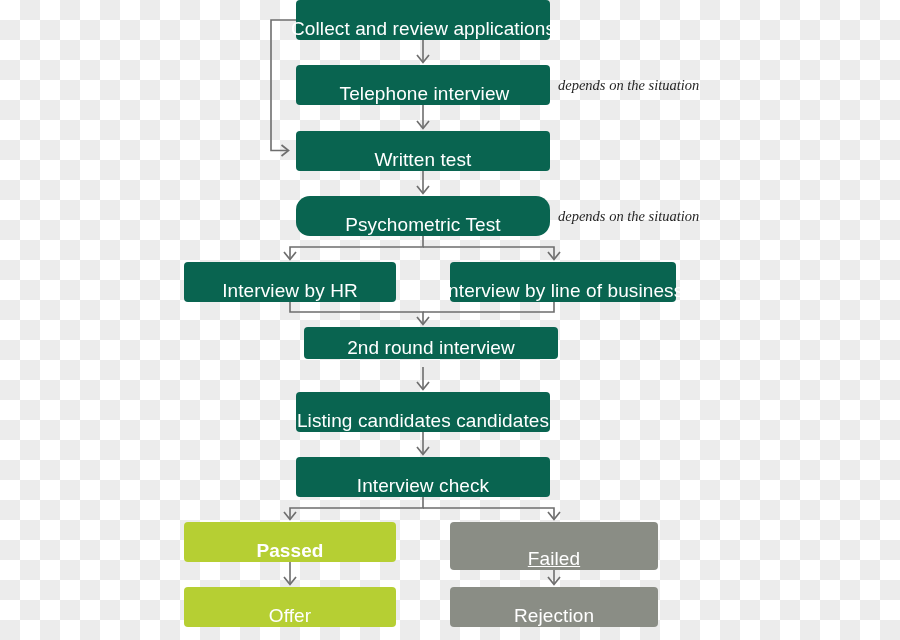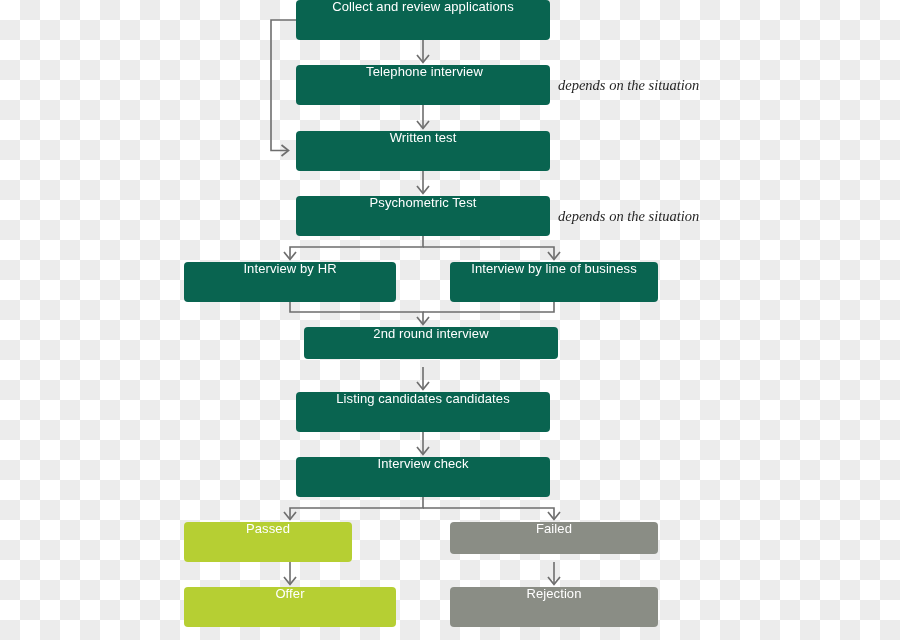--- a/index.html
+++ b/index.html
@@ -29,26 +29,26 @@
     position: absolute;
     left: 0;
     top: 0;
     width: 900px;
     height: 640px;
     pointer-events: none;
   }
   .node {
     position: absolute;
     display: flex;
-    align-items: flex-start;
+    align-items: flex-end;
     justify-content: center;
     box-sizing: border-box;
     border-radius: 4px;
     color: #ffffff;
-    font-size: 13px;
+    font-size: 19px;
     font-weight: 400;
     letter-spacing: 0.1px;
     text-align: center;
     line-height: 1.1;
     padding: 0 8px;
     white-space: nowrap;
   }
   .node.green  { background: #096450; }
   .node.lime   { background: #b6cf33; }
   .node.grey   { background: #8a8d85; }
@@ -146,49 +146,49 @@
   </div>
 
   <div class="node green" style="left:296px; top:65px; width:254px; height:40px;padding-left:11px;">
     <span>Telephone interview</span>
   </div>
 
   <div class="node green" style="left:296px; top:131px; width:254px; height:40px;">
     <span>Written test</span>
   </div>
 
-  <div class="node green" style="left:296px; top:196px; width:254px; height:40px;">
+  <div class="node green" style="left:296px; top:196px; width:254px; height:40px;border-radius:14px;">
     <span>Psychometric Test</span>
   </div>
 
   <div class="node green" style="left:184px; top:262px; width:212px; height:40px;">
     <span>Interview by HR</span>
   </div>
 
-  <div class="node green" style="left:450px; top:262px; width:208px; height:40px;">
+  <div class="node green" style="left:450px; top:262px; width:226px; height:40px;">
     <span>Interview by line of business</span>
   </div>
 
   <div class="node green" style="left:296px; top:327px; width:254px; height:32px;margin-left:8px;">
     <span>2nd round interview</span>
   </div>
 
   <div class="node green" style="left:296px; top:392px; width:254px; height:40px;">
     <span>Listing candidates candidates</span>
   </div>
 
   <div class="node green" style="left:296px; top:457px; width:254px; height:40px;">
     <span>Interview check</span>
   </div>
 
-  <div class="node lime" style="left:184px; top:522px; width:168px; height:40px;">
+  <div class="node lime" style="left:184px; top:522px; width:212px; height:40px;font-weight:bold;">
     <span>Passed</span>
   </div>
 
-  <div class="node grey" style="left:450px; top:522px; width:208px; height:32px;">
+  <div class="node grey" style="left:450px; top:522px; width:208px; height:48px;text-decoration:underline;">
     <span>Failed</span>
   </div>
 
   <div class="node lime" style="left:184px; top:587px; width:212px; height:40px;">
     <span>Offer</span>
   </div>
 
   <div class="node grey" style="left:450px; top:587px; width:208px; height:40px;">
     <span>Rejection</span>
   </div>

